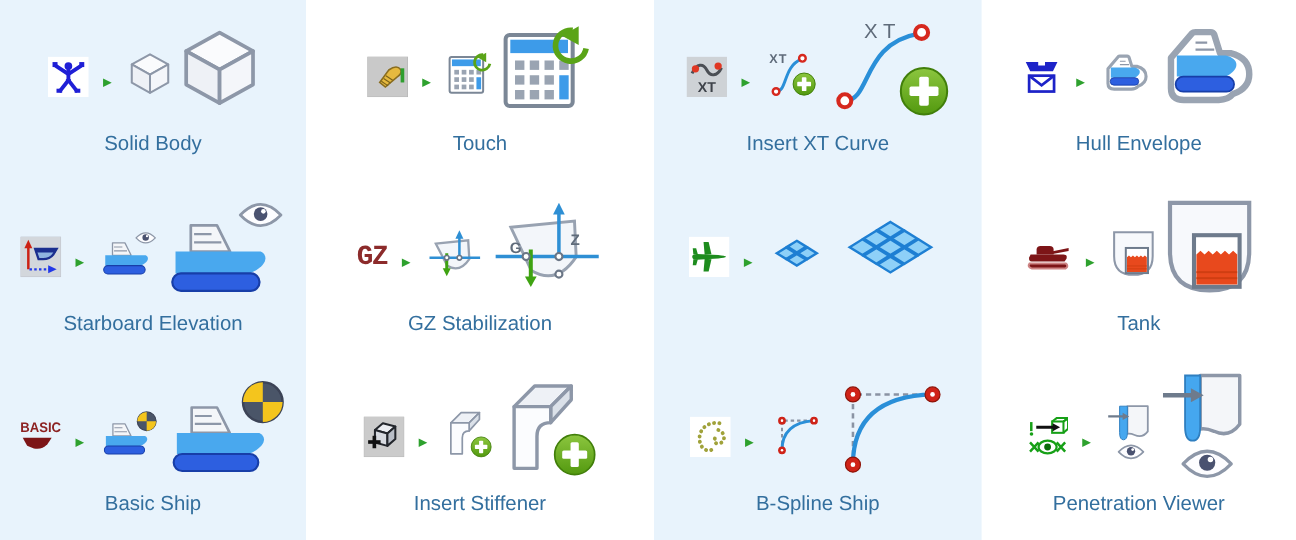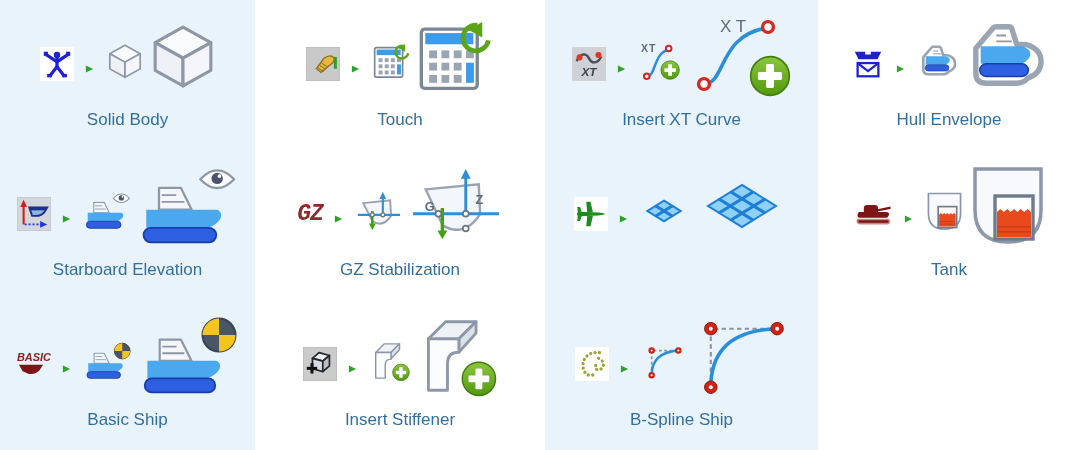--- a/index.html
+++ b/index.html
@@ -11,21 +11,21 @@
   .stripe.s1{left:0;width:255px;}
   .stripe.s3{left:545px;width:273px;}
   .grid{
     position:absolute;left:0;top:0;width:982px;height:450px;
     display:grid;grid-template-columns:255px 290px 273px 262px;
     grid-template-rows:150px 150px 150px;
   }
   .cell{display:flex;flex-direction:column;align-items:center;padding-top:14px;box-sizing:border-box;}
   .icons{height:94px;display:flex;align-items:center;justify-content:center;}
   .ic{display:flex;align-items:center;justify-content:center;}
-  .ic.small{transform:translateY(3px);font-style:italic;}
+  .ic.small{transform:translateY(3px);}
   .ic.lg{transform:translateY(-5px);margin-left:7px;}
   .ic.med{margin-left:2px;}
   .sep{margin:0 11px;transform:translateY(8px);display:flex;}
   .label{font-size:17px;color:#336f9e;margin-top:2px;white-space:nowrap;}
   .gz-txt{font-family:"Liberation Mono",monospace;font-weight:bold;font-size:23px;color:#8c2b2b;letter-spacing:-1px;line-height:1;}
   .basic-ic{display:flex;flex-direction:column;align-items:flex-start;line-height:1;}
   .basic-txt{font-weight:bold;font-size:11.5px;color:#8c2222;letter-spacing:0;transform:scaleX(.95);}
   svg text{font-family:"Liberation Sans",sans-serif;}
 </style>
 </head>
@@ -625,14 +625,39 @@
         </span>
       <span class="ic lg">
           <svg width="94" height="78" viewBox="0 0 96 80">
             <use href="#sym-bspline-large"></use>
           </svg>
         </span>
     </div>
     <div class="label">B-Spline Ship</div>
   </div>
 
+  <div class="cell">
+    <div class="icons">
+      <span class="ic small">
+          <svg width="34" height="34" viewBox="0 0 36 36">
+            <use href="#sym-penet-small"></use>
+          </svg>
+        </span>
+      <span class="sep">
+          <svg width="9" height="10" viewBox="0 0 10 10">
+            <use href="#sym-arrow"></use>
+          </svg>
+        </span>
+      <span class="ic med">
+          <svg width="38" height="48" viewBox="0 0 76 96">
+            <use href="#sym-penet-plate"></use>
+          </svg>
+        </span>
+      <span class="ic lg">
+          <svg width="74" height="93" viewBox="0 0 76 96">
+            <use href="#sym-penet-plate"></use>
+          </svg>
+        </span>
+    </div>
+    <div class="label">Penetration Viewer</div>
+  </div>
 
 </div>
 
 </body></html>

